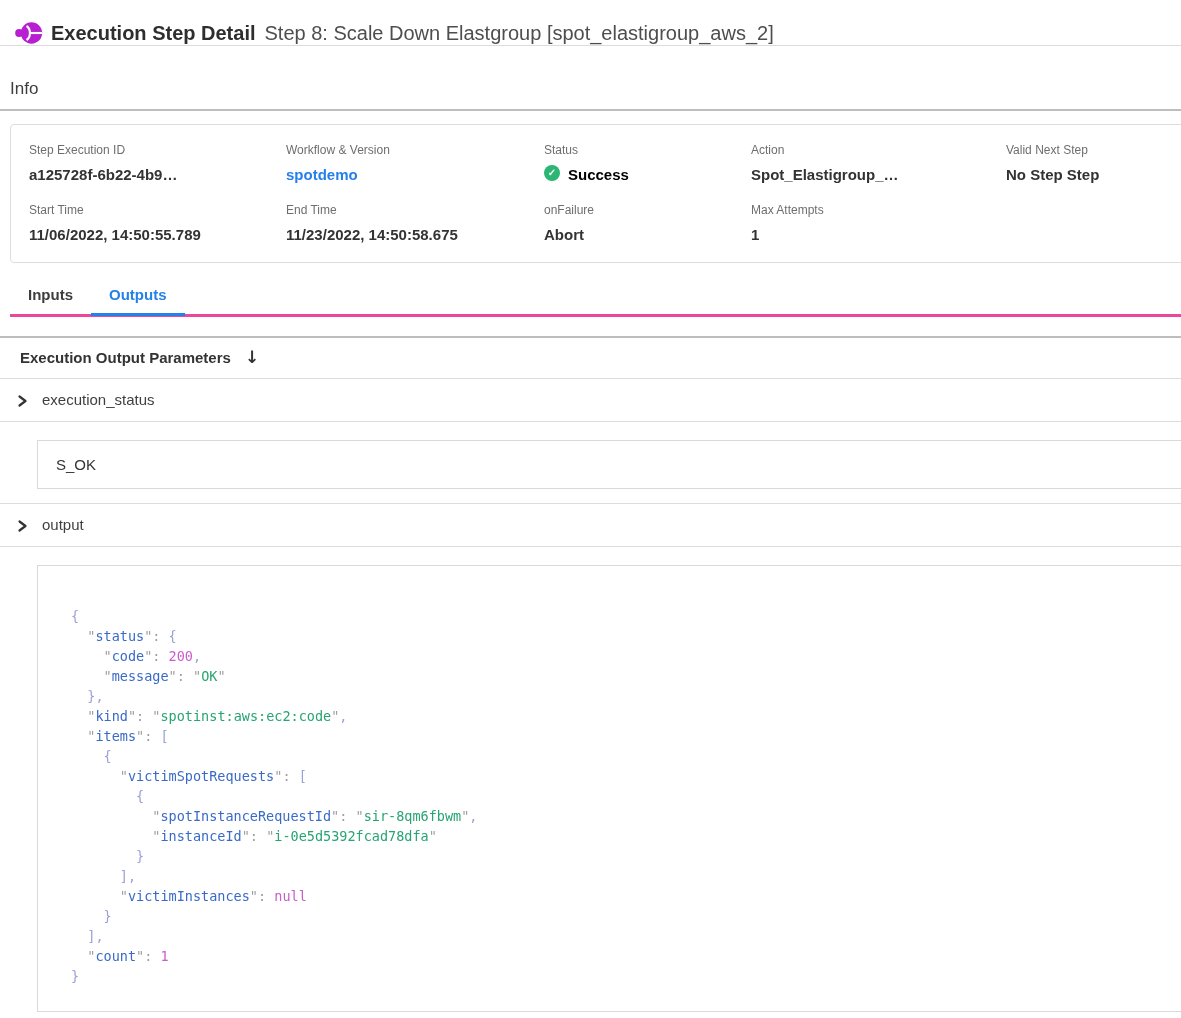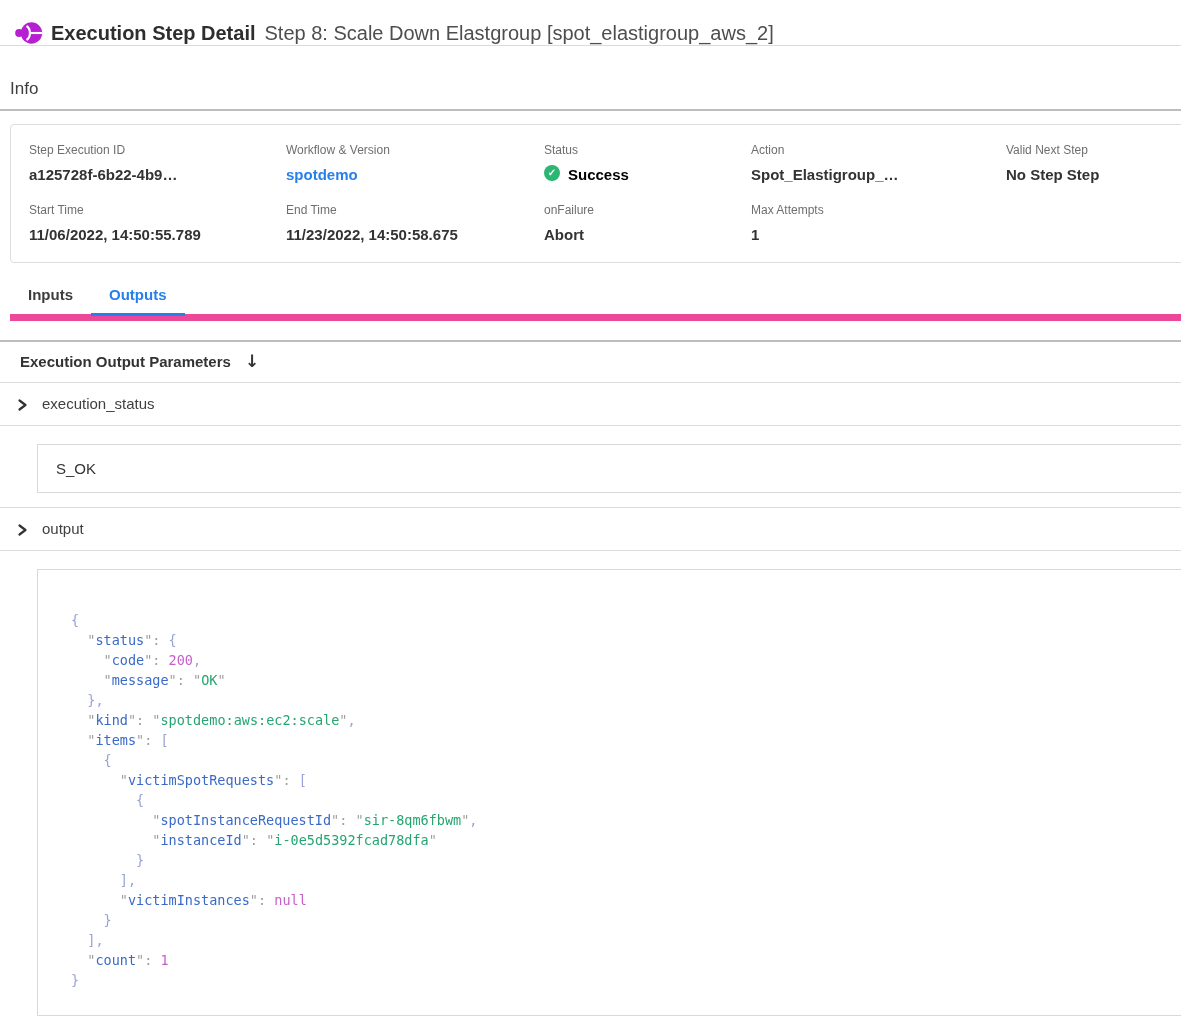--- a/index.html
+++ b/index.html
@@ -31,21 +31,21 @@
   .field-value{font-size:15px;font-weight:700;color:#333;line-height:19px;display:flex;align-items:flex-start;gap:8px}
   .field-value .muted{font-weight:700;color:#000000}
   .value-text.link{color:var(--accent-blue,#2680eb);cursor:pointer}
   .status-dot{
     width:16px;height:16px;border-radius:50%;flex:none;
     background:var(--success-green,#2bb673);color:#fff;
     font-size:10px;line-height:1;font-weight:700;
     display:inline-flex;align-items:center;justify-content:center;
   }
   
-  .tabs{margin:14px 0 12px 10px;border-bottom:7px solid #ec4899;display:flex}
+  .tabs{margin:14px 0 12px 10px;border-bottom:3px solid #ec4899;display:flex}
   .tab{
     font-size:15px;font-weight:700;color:#3d3d3d;
     padding:9px 18px 10px;border-bottom:3px solid transparent;
     margin-bottom:-2px;cursor:pointer;background:none;border-top:none;border-left:none;border-right:none;
     font-family:inherit;
   }
   .tab.active{color:var(--accent-blue,#2680eb);border-bottom:3px solid var(--accent-blue,#2680eb)}
   
   .section-top{margin-top:19px}
   .section-title-row{display:flex;align-items:center;gap:14px;padding:11px 0 12px 20px}
@@ -199,21 +199,21 @@
       <span class="param-name">output</span>
     </div>
     <div class="divider"></div>
     <div class="param-value-wrap">
       <div class="param-value-box code">
           <pre><span class="tp">{</span>
   <span class="tq">"</span><span class="tk">status</span><span class="tq">"</span><span class="tq">:</span> <span class="tp">{</span>
     <span class="tq">"</span><span class="tk">code</span><span class="tq">"</span><span class="tq">:</span> <span class="tn">200</span><span class="tp">,</span>
     <span class="tq">"</span><span class="tk">message</span><span class="tq">"</span><span class="tq">:</span> <span class="tq">"</span><span class="ts">OK</span><span class="tq">"</span>
   <span class="tp">}</span><span class="tp">,</span>
-  <span class="tq">"</span><span class="tk">kind</span><span class="tq">"</span><span class="tq">:</span> <span class="tq">"</span><span class="ts">spotdemo:aws:ec2:scale</span><span class="tq">"</span><span class="tp">,</span>
+  <span class="tq">"</span><span class="tk">kind</span><span class="tq">"</span><span class="tq">:</span> <span class="tq">"</span><span class="ts">spotinst:aws:ec2:code</span><span class="tq">"</span><span class="tp">,</span>
   <span class="tq">"</span><span class="tk">items</span><span class="tq">"</span><span class="tq">:</span> <span class="tp">[</span>
     <span class="tp">{</span>
       <span class="tq">"</span><span class="tk">victimSpotRequests</span><span class="tq">"</span><span class="tq">:</span> <span class="tp">[</span>
         <span class="tp">{</span>
           <span class="tq">"</span><span class="tk">spotInstanceRequestId</span><span class="tq">"</span><span class="tq">:</span> <span class="tq">"</span><span class="ts">sir-8qm6fbwm</span><span class="tq">"</span><span class="tp">,</span>
           <span class="tq">"</span><span class="tk">instanceId</span><span class="tq">"</span><span class="tq">:</span> <span class="tq">"</span><span class="ts">i-0e5d5392fcad78dfa</span><span class="tq">"</span>
         <span class="tp">}</span>
       <span class="tp">]</span><span class="tp">,</span>
       <span class="tq">"</span><span class="tk">victimInstances</span><span class="tq">"</span><span class="tq">:</span> <span class="tn">null</span>
     <span class="tp">}</span>

